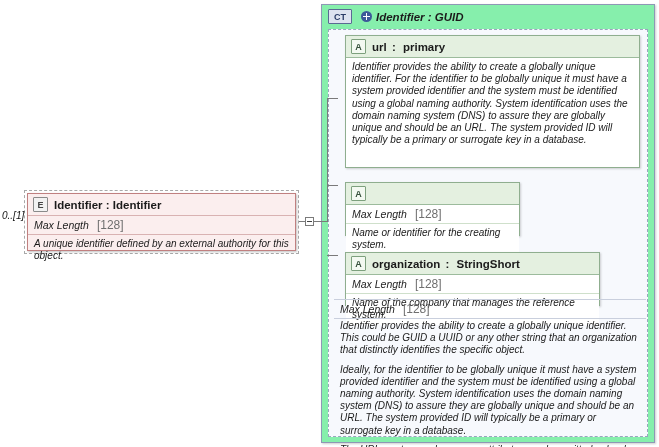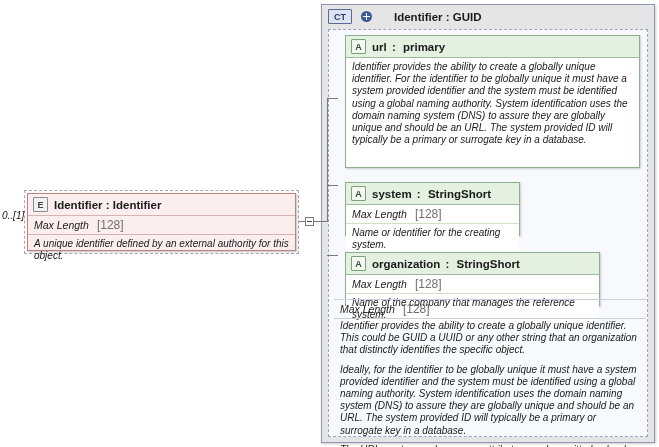--- a/index.html
+++ b/index.html
@@ -111,21 +111,21 @@
     border-color: #7da07d;
     background: #f3f9f1;
     color: #35503a;
   }
   .attr-box .facet-row { border-bottom: 1px solid #cfe0cb; }
   .attr-box .doc { background: #ffffff; }
 
   
   .ct-box {
     border: 1px solid #8e98b5;
-    background: #e5e5e5;
+    background: #86efac;
     box-shadow: 1px 1px 2px rgba(0,0,0,0.2);
   }
   .ct-header {
     display: flex;
     align-items: center;
     padding: 4px 5px 4px 6px;
   }
   .ct-plus {
     position: relative;
     display: inline-block;
@@ -207,21 +207,21 @@
     border-top: 1px solid #c9cfdd;
   }
 </style>
 </head>
 <body>
 
 <div class="box ct-box" style="left:321px; top:4px; width:334px; height:439px;">
   <div class="ct-header">
     <span class="badge ct">CT</span>
     <span class="ct-plus"></span>
-    <span class="title" style="margin-left:22px;">
+    <span class="title" style="margin-left:4px;font-style:italic;">
       <span class="tname">Identifier</span><span> : </span><span>GUID</span>
     </span>
   </div>
 
   <div class="ct-inner">
 
     <div class="box attr-box" style="left:16px; top:5px; width:295px; height:133px;">
       <div class="attr-header">
         <span class="badge attr">A</span>
         <span class="title">
@@ -229,23 +229,20 @@
         </span>
       </div>
       <div class="doc">
         <p>Identifier provides the ability to create a globally unique identifier. For the identifier to be globally unique it must have a system provided identifier and the system must be identified using a global naming authority. System identification uses the domain naming system (DNS) to assure they are globally unique and should be an URL. The system provided ID will typically be a primary or surrogate key in a database.</p>
       </div>
     </div>
 
     <div class="box attr-box" style="left:16px; top:152px; width:175px; height:54px;">
       <div class="attr-header">
         <span class="badge attr">A</span>
-        <span class="title">
-          <span class="tname">system</span><span style="letter-spacing:2px;"> : </span><span>StringShort</span>
-        </span>
       </div>
       <div class="facet-row">
         <span>Max Length</span>
         <span class="fval">[128]</span>
       </div>
       <div class="doc">
         <p>Name or identifier for the creating system.</p>
       </div>
     </div>
 

